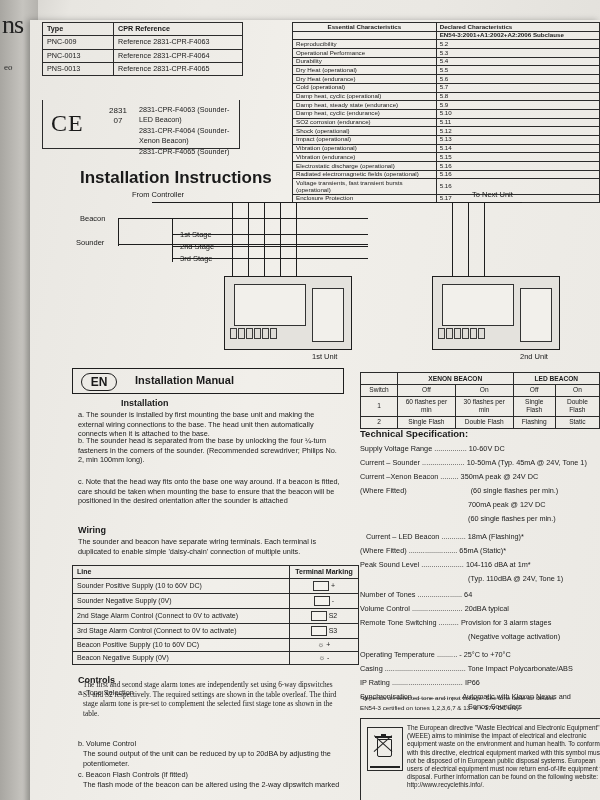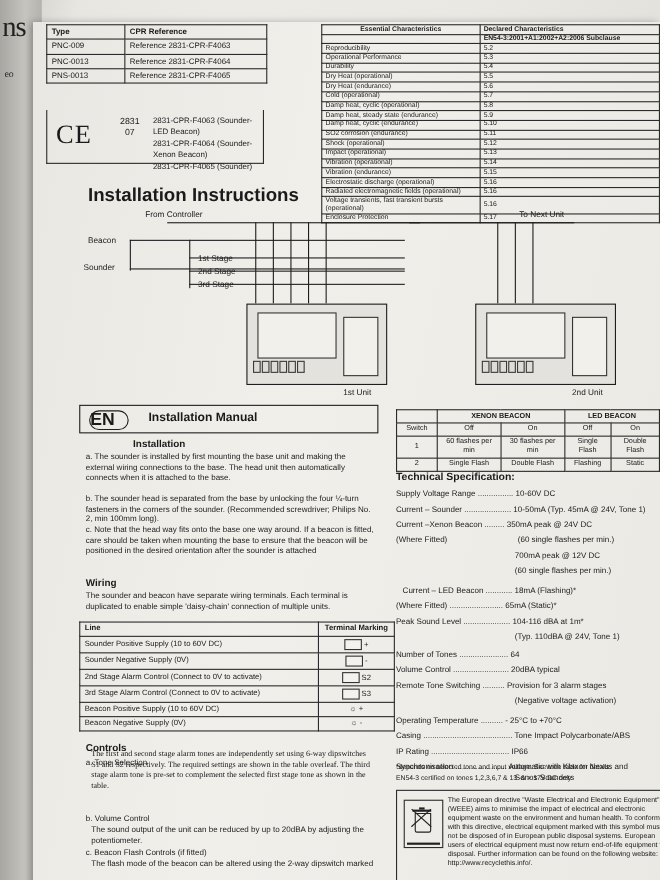--- a/index.html
+++ b/index.html
@@ -66,21 +66,21 @@
   .dlabel{position:absolute;font-size:7.5px;}
   .unitbox{position:absolute;border:1.5px solid #1e1e1e;background:#e4e2dd;}
   .unitinner{position:absolute;border:1px solid #333;background:#f2f0eb;}
   .pin{position:absolute;width:5px;height:9px;border:1px solid #3a3a3a;background:#dedcd7;}
   .wireh{position:absolute;height:1px;background:#1e1e1e;}
   .wirev{position:absolute;width:1px;background:#1e1e1e;}
 
   
   #en-head{position:absolute;left:42px;top:348px;width:270px;height:24px;border:1.2px solid #1e1e1e;}
   #en-oval{position:absolute;left:8px;top:4px;width:34px;height:16px;border:1.2px solid #1e1e1e;border-radius:9px;
-           font-size:16px;font-weight:bold;line-height:16px;}
+           font-size:12px;font-weight:bold;text-align:center;line-height:16px;}
   #en-title{position:absolute;left:62px;top:5px;font-size:11px;font-weight:bold;}
 
   
   .sechead{font-size:9px;font-weight:bold;}
   .body{font-size:7.3px;line-height:1.32;}
 
   
   #wire-table{left:42px;top:545px;font-size:7px;}
   #wire-table td{padding:2px 4px;}
   #wire-table td.line{width:208px;}
@@ -295,21 +295,21 @@
       <div class="dlabel" style="left:448px;top:164px;">2nd Unit</div>
     </div>
 
     <div id="en-head">
       <div id="en-oval">EN</div>
       <div id="en-title">Installation Manual</div>
     </div>
 
     <div class="t sechead" style="left:48px;top:378px;padding-left:43px;">Installation</div>
     <div class="t body" style="left:48px;top:390px;width:262px;white-space:normal;">a. The sounder is installed by first mounting the base unit and making the external wiring connections to the base. The head unit then automatically connects when it is attached to the base.</div>
-    <div class="t body" style="left:48px;top:428px;width:262px;white-space:normal;">b. The sounder head is separated from the base by unlocking the four ¼-turn fasteners in the corners of the sounder. (Recommended screwdriver; Philips No. 2, min 100mm long).</div>
+    <div class="t body" style="left:48px;top:416px;width:262px;white-space:normal;">b. The sounder head is separated from the base by unlocking the four ¼-turn fasteners in the corners of the sounder. (Recommended screwdriver; Philips No. 2, min 100mm long).</div>
     <div class="t body" style="left:48px;top:457px;width:262px;white-space:normal;">c. Note that the head way fits onto the base one way around. If a beacon is fitted, care should be taken when mounting the base to ensure that the beacon will be positioned in the desired orientation after the sounder is attached</div>
 
     <div class="t sechead" style="left:48px;top:505px;">Wiring</div>
     <div class="t body" style="left:48px;top:517px;width:262px;white-space:normal;">The sounder and beacon have separate wiring terminals. Each terminal is duplicated to enable simple 'daisy-chain' connection of multiple units.</div>
 
     <table class="tbl" id="wire-table">
       <tbody>
           <tr>
         <td class="line b">Line</td>
         <td class="mark b">Terminal Marking</td>

